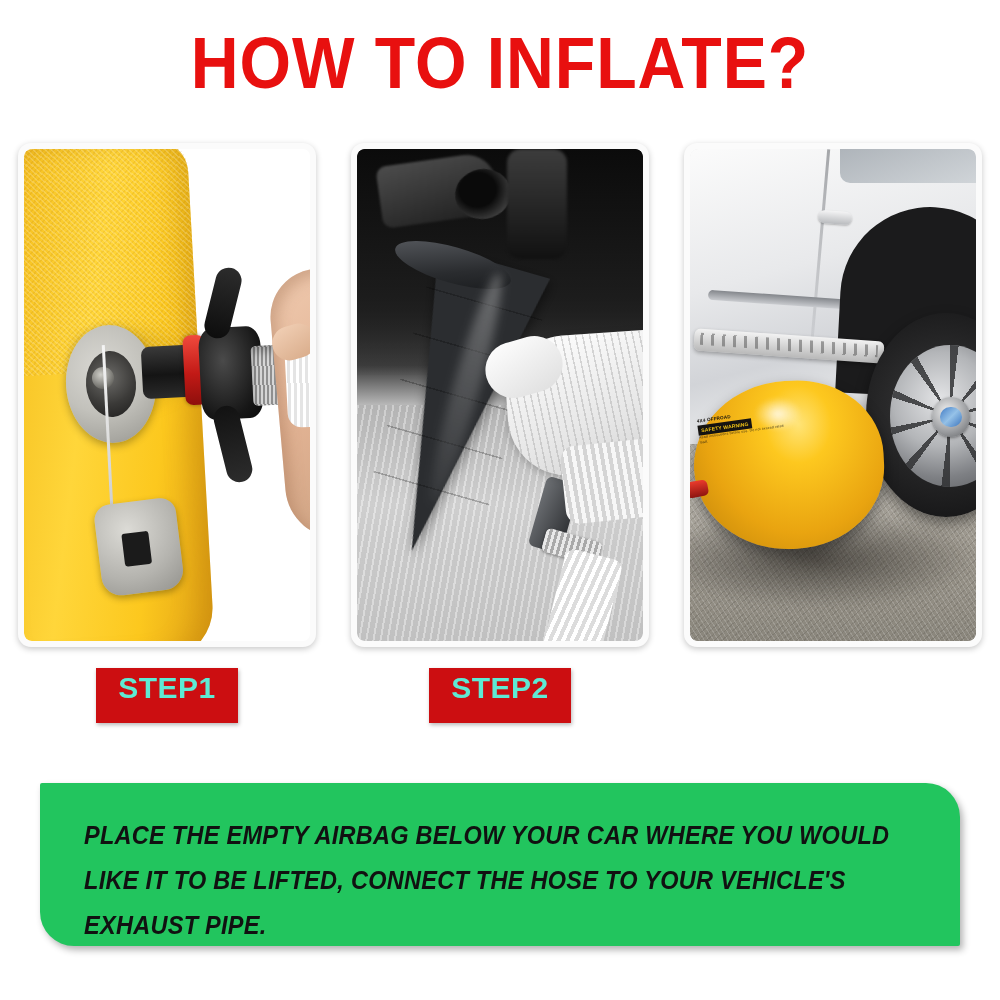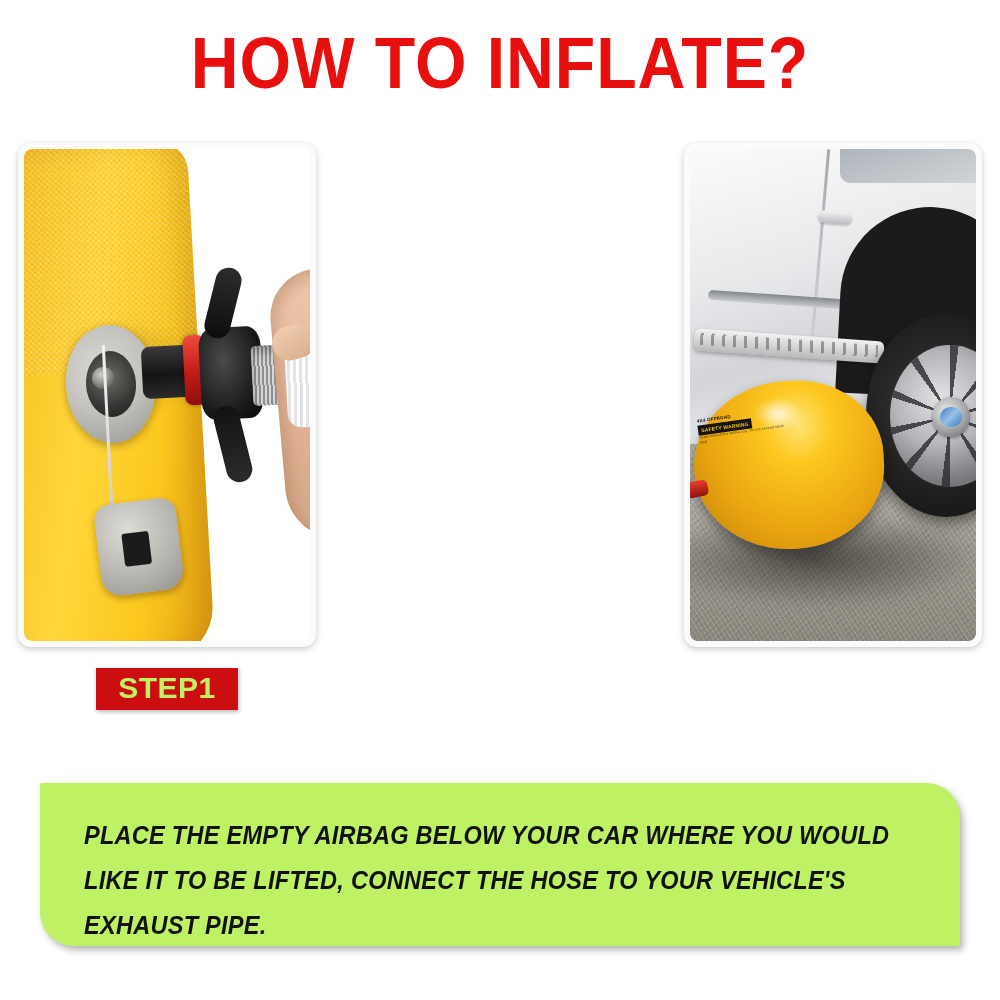--- a/index.html
+++ b/index.html
@@ -63,39 +63,39 @@
     position: absolute;
     inset: 0;
     border-radius: 8px;
     overflow: hidden;
   }
 
   
   .step-badge {
     margin-top: 21px;
     background: #cc0e11;
-    color: #bef264;
+    color: #5eead4;
     font-family: "Liberation Sans", sans-serif;
     font-weight: bold;
     font-size: 30px;
     letter-spacing: 0.5px;
-    padding: 5px 22px 7px 22px;
+    padding: 5px 22px 20px 22px;
     line-height: 1;
     box-shadow: 1px 2px 4px rgba(0,0,0,0.28);
   }
 
   
   .caption-card {
     position: absolute;
     left: 40px;
     top: 783px;
     width: 920px;
     height: 163px;
     box-sizing: border-box;
-    background: #bef264;
+    background: #22c55e;
     border-radius: 2px 34px 2px 34px;
     box-shadow: 3px 4px 7px rgba(0,0,0,0.30);
     padding: 30px 44px 0 44px;
   }
   .caption-line {
     font-family: "Liberation Sans", sans-serif;
     font-style: italic;
     font-weight: bold;
     font-size: 25px;
     color: #111111;
@@ -499,20 +499,44 @@
         <div class="p1-knurl"></div>
         <div class="p1-hand"></div>
         <div class="p1-sleeve"></div>
         <div class="p1-finger"></div>
         <div class="p1-cap"></div>
       </div>
     </div>
     <div class="step-badge">STEP1</div>
   </div>
 
+  <div class="step-col">
+    <div class="photo-frame">
+      <div class="photo-inner">
+        <div class="p2-bg"></div>
+        <div class="p2-floor-tex"></div>
+        <div class="p2-darkband"></div>
+        <div class="p2-pipe"></div>
+        <div class="p2-pipe-mouth"></div>
+        <div class="p2-pipe2"></div>
+        <div class="p2-cone"></div>
+        <div class="p2-cone-top"></div>
+        <div class="p2-rings"></div>
+        <div class="p2-cone-hi"></div>
+        <div class="p2-nozzle"></div>
+        <div class="p2-clamp"></div>
+        <div class="p2-hose"></div>
+        <div class="p2-glove"></div>
+        <div class="p2-glove-tex"></div>
+        <div class="p2-thumb"></div>
+        <div class="p2-cuff"></div>
+      </div>
+    </div>
+    <div class="step-badge">STEP2</div>
+  </div>
 
   <div class="step-col">
     <div class="photo-frame">
       <div class="photo-inner">
         <div class="p3-bg"></div>
         <div class="p3-body"></div>
         <div class="p3-window"></div>
         <div class="p3-door-line"></div>
         <div class="p3-handle"></div>
         <div class="p3-crease"></div>

